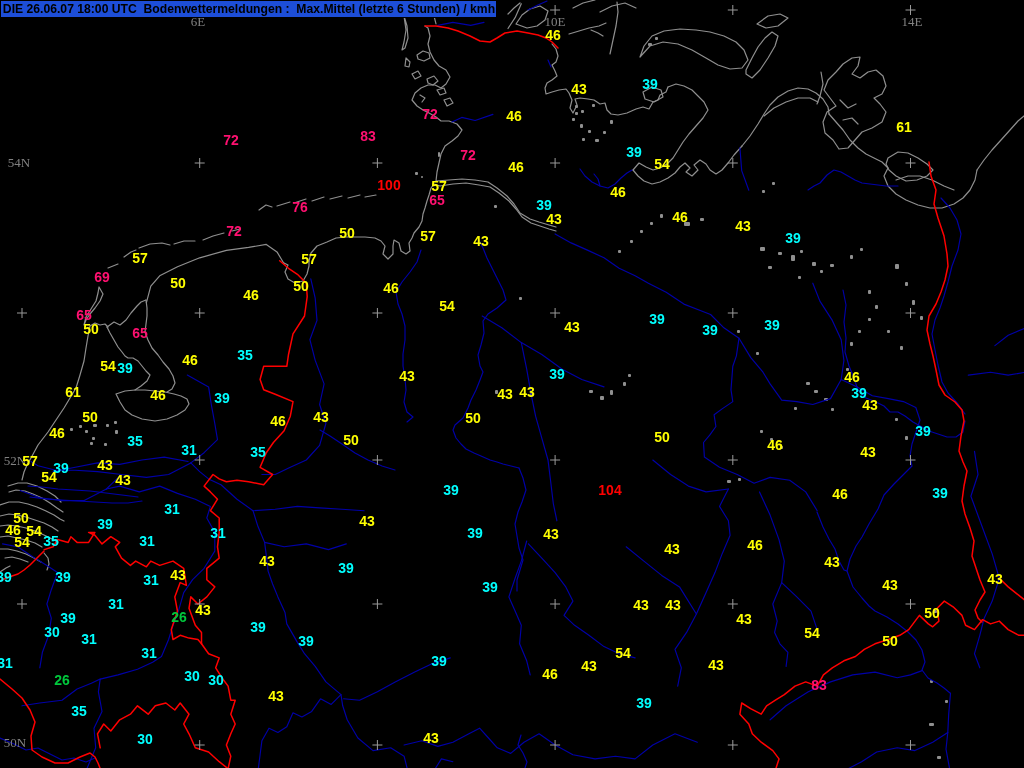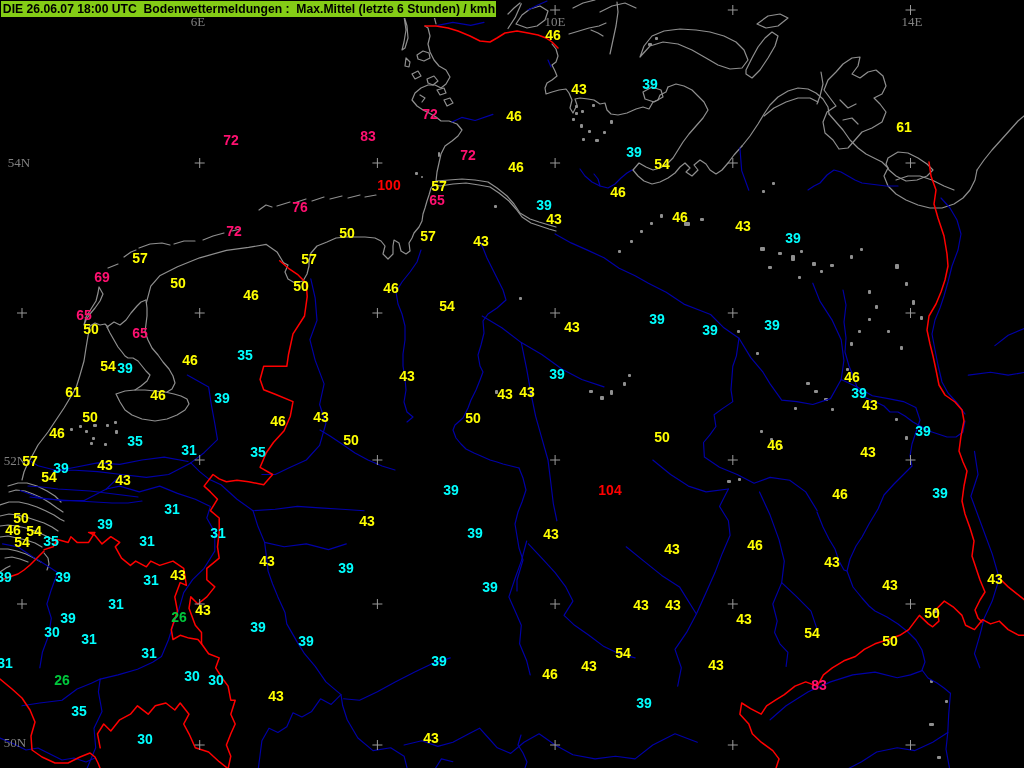--- a/index.html
+++ b/index.html
@@ -1,15 +1,15 @@
 <!DOCTYPE html>
 <html><head><meta charset="utf-8"><style>
 html,body{margin:0;padding:0;background:#000;width:1024px;height:768px;overflow:hidden}
 #map{position:absolute;left:0;top:0}
-#title{position:absolute;left:0;top:0;width:495px;height:16px;background:#84cc16;border:1px solid #000;
+#title{position:absolute;left:0;top:0;width:495px;height:16px;background:#1d4ed8;border:1px solid #000;
 font-family:"Liberation Sans",sans-serif;font-size:13px;font-weight:bold;color:#000;
 line-height:16px;white-space:nowrap}
 #title span{display:inline-block;transform:scaleX(0.936);transform-origin:0 50%;padding-left:2px}
 </style></head><body>
 <div id="map"><svg xmlns="http://www.w3.org/2000/svg" width="1024" height="768" viewBox="0 0 1024 768">
 <rect width="1024" height="768" fill="#000"></rect>
 <g stroke="#8f8f8f" stroke-width="1.2" fill="none" stroke-linejoin="round" stroke-linecap="round">
 <path d="M146.4,302.6 L150.8,286.2 L159.7,275.8 L177.5,266.8 L199.7,257.8 L226.4,250.4 L248.6,247.4 L266.3,244.4 L277.0,251.9 L284.1,263.8"></path>
 <path d="M436.0,23.9 L432.5,10.0 L428.9,0.7"></path>
 <path d="M508.0,28.5 L515.1,17.7 L521.3,3.8"></path>

